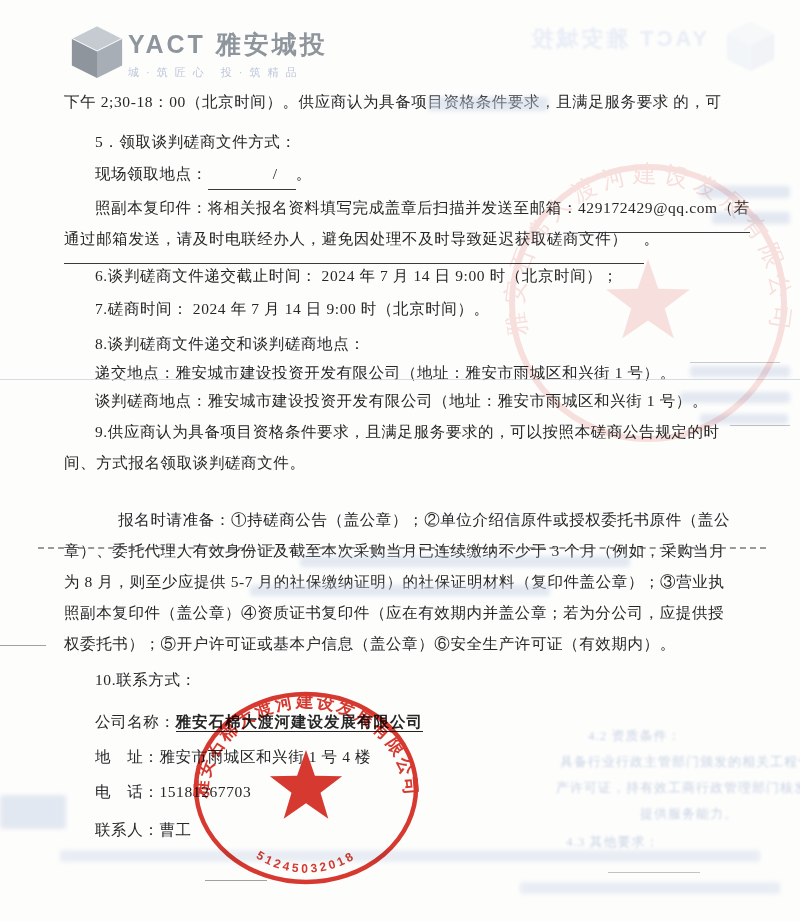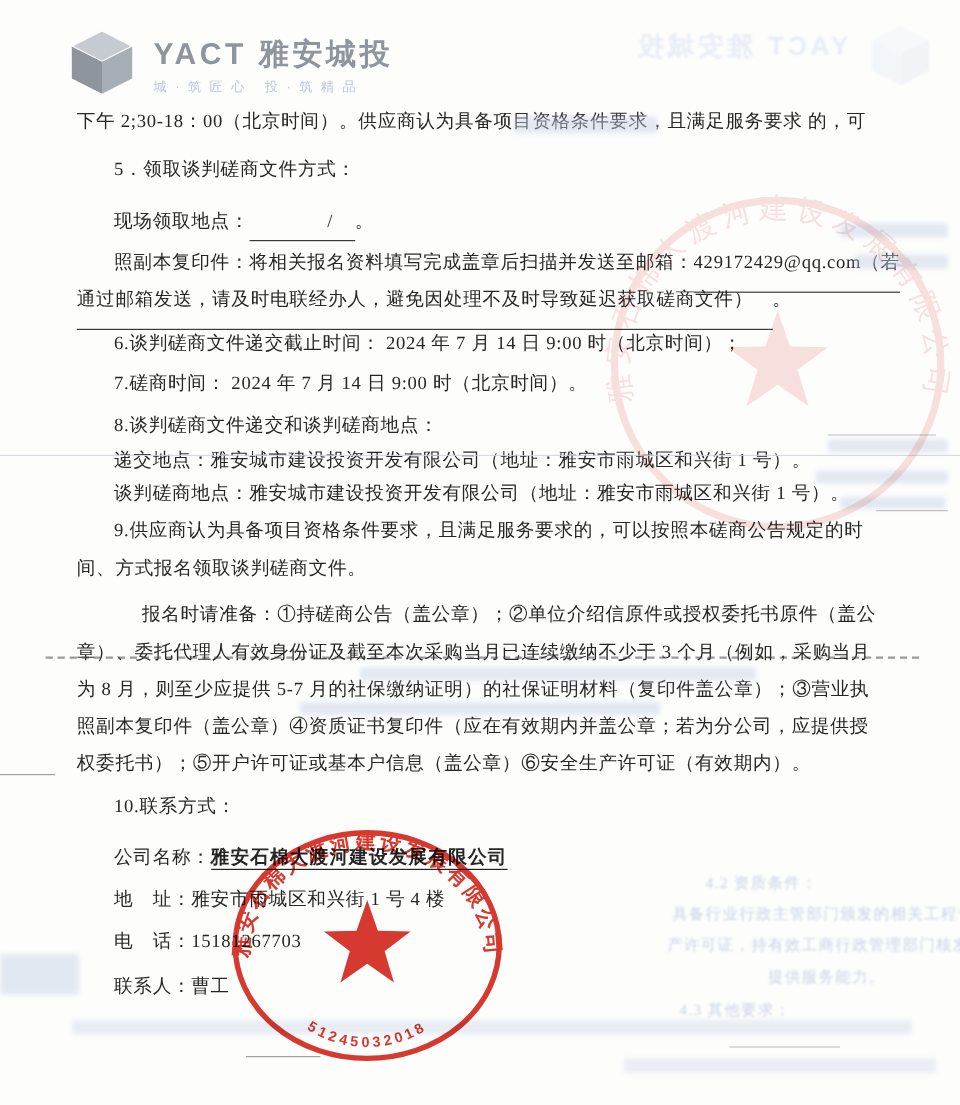--- a/index.html
+++ b/index.html
@@ -4,21 +4,21 @@
 <style>
   html,body{margin:0;padding:0;}
   body{
     width:800px;height:921px;position:relative;overflow:hidden;
     background:#fdfdfc;
     font-family:"Liberation Serif","DejaVu Serif",serif;
     color:#262626;
   }
   .page{position:absolute;inset:0;}
   
-  .logo{position:absolute;left:56px;top:22px;display:flex;align-items:flex-end;gap:14px;}
+  .logo{position:absolute;left:68px;top:22px;display:flex;align-items:flex-end;gap:2px;}
   .logo-cube{width:58px;height:58px;flex:0 0 auto;}
   .logo-txt{padding-top:6px;}
   .logo-brand{font-family:"Liberation Sans","DejaVu Sans",sans-serif;
     font-size:25px;font-weight:bold;color:#8e959d;letter-spacing:3px;white-space:nowrap;}
   .logo-tag{margin-top:4px;font-family:"Liberation Sans",sans-serif;
     font-size:11px;color:#bcc6da;letter-spacing:7px;filter:blur(.4px);white-space:nowrap;}
   
   .ghost-logo{position:absolute;left:498px;top:18px;width:280px;display:flex;align-items:flex-start;
     gap:16px;opacity:.5;filter:blur(1px);transform:scaleX(-1);}
   .ghost-logo .logo-brand{color:#d3dcef;font-size:22px;}
@@ -72,35 +72,35 @@
     <div class="logo-txt">
         <div class="logo-brand">YACT 雅安城投</div>
       </div>
   </div>
 
   <div class="doc">
     <div class="ln">下午 2;30-18：00（北京时间）。供应商认为具备项目资格条件要求，且满足服务要求 的，可</div>
 
     <div class="ln ind2" style="margin-top:9px">5．领取谈判磋商文件方式：</div>
 
-    <div class="ln ind2" style="margin-top:12px"><span>现场领取地点：</span><span class="blank">　/　</span><span>。</span></div>
+    <div class="ln ind2" style="margin-top:1px"><span>现场领取地点：</span><span class="blank">　/　</span><span>。</span></div>
 
     <div class="ln ind2" style="margin-top:3px"><span>照副本复印件：将相关报名资料填写完成盖章后扫描并发送至邮箱：</span><span class="u">429172429@qq.com（若</span></div>
 
     <div class="ln"><span class="u">通过邮箱发送，请及时电联经办人，避免因处理不及时导致延迟获取磋商文件）　</span><span>。</span></div>
 
     <div class="ln ind2" style="margin-top:6px">6.谈判磋商文件递交截止时间：  2024 年 7 月 14 日 9:00 时（北京时间）；</div>
     <div class="ln ind2" style="margin-top:2px">7.磋商时间：  2024 年 7 月 14 日 9:00 时（北京时间）。</div>
     <div class="ln ind2" style="margin-top:4px">8.谈判磋商文件递交和谈判磋商地点：</div>
     <div class="ln tight ind2">递交地点：雅安城市建设投资开发有限公司（地址：雅安市雨城区和兴街 1 号）。</div>
     <div class="ln tight ind2">谈判磋商地点：雅安城市建设投资开发有限公司（地址：雅安市雨城区和兴街 1 号）。</div>
     <div class="ln ind2" style="margin-top:1px">9.供应商认为具备项目资格条件要求，且满足服务要求的，可以按照本磋商公告规定的时</div>
     <div class="ln">间、方式报名领取谈判磋商文件。</div>
 
-    <div class="ln ind35" style="margin-top:8px">报名时请准备：①持磋商公告（盖公章）；②单位介绍信原件或授权委托书原件（盖公</div>
+    <div class="ln ind35" style="margin-top:26px">报名时请准备：①持磋商公告（盖公章）；②单位介绍信原件或授权委托书原件（盖公</div>
     <div class="ln">章）、委托代理人有效身份证及截至本次采购当月已连续缴纳不少于 3 个月（例如，采购当月</div>
     <div class="ln">为 8 月，则至少应提供 5-7 月的社保缴纳证明）的社保证明材料（复印件盖公章）；③营业执</div>
     <div class="ln">照副本复印件（盖公章）④资质证书复印件（应在有效期内并盖公章；若为分公司，应提供授</div>
     <div class="ln">权委托书）；⑤开户许可证或基本户信息（盖公章）⑥安全生产许可证（有效期内）。</div>
 
     <div class="ln ind2" style="margin-top:5px">10.联系方式：</div>
 
     <div class="ln ind2" style="margin-top:11px"><span>公司名称：</span><span class="company">雅安石棉大渡河建设发展有限公司</span></div>
 
     <div class="ln ind2" style="margin-top:4px">地　址：雅安市雨城区和兴街 1 号 4 楼</div>

